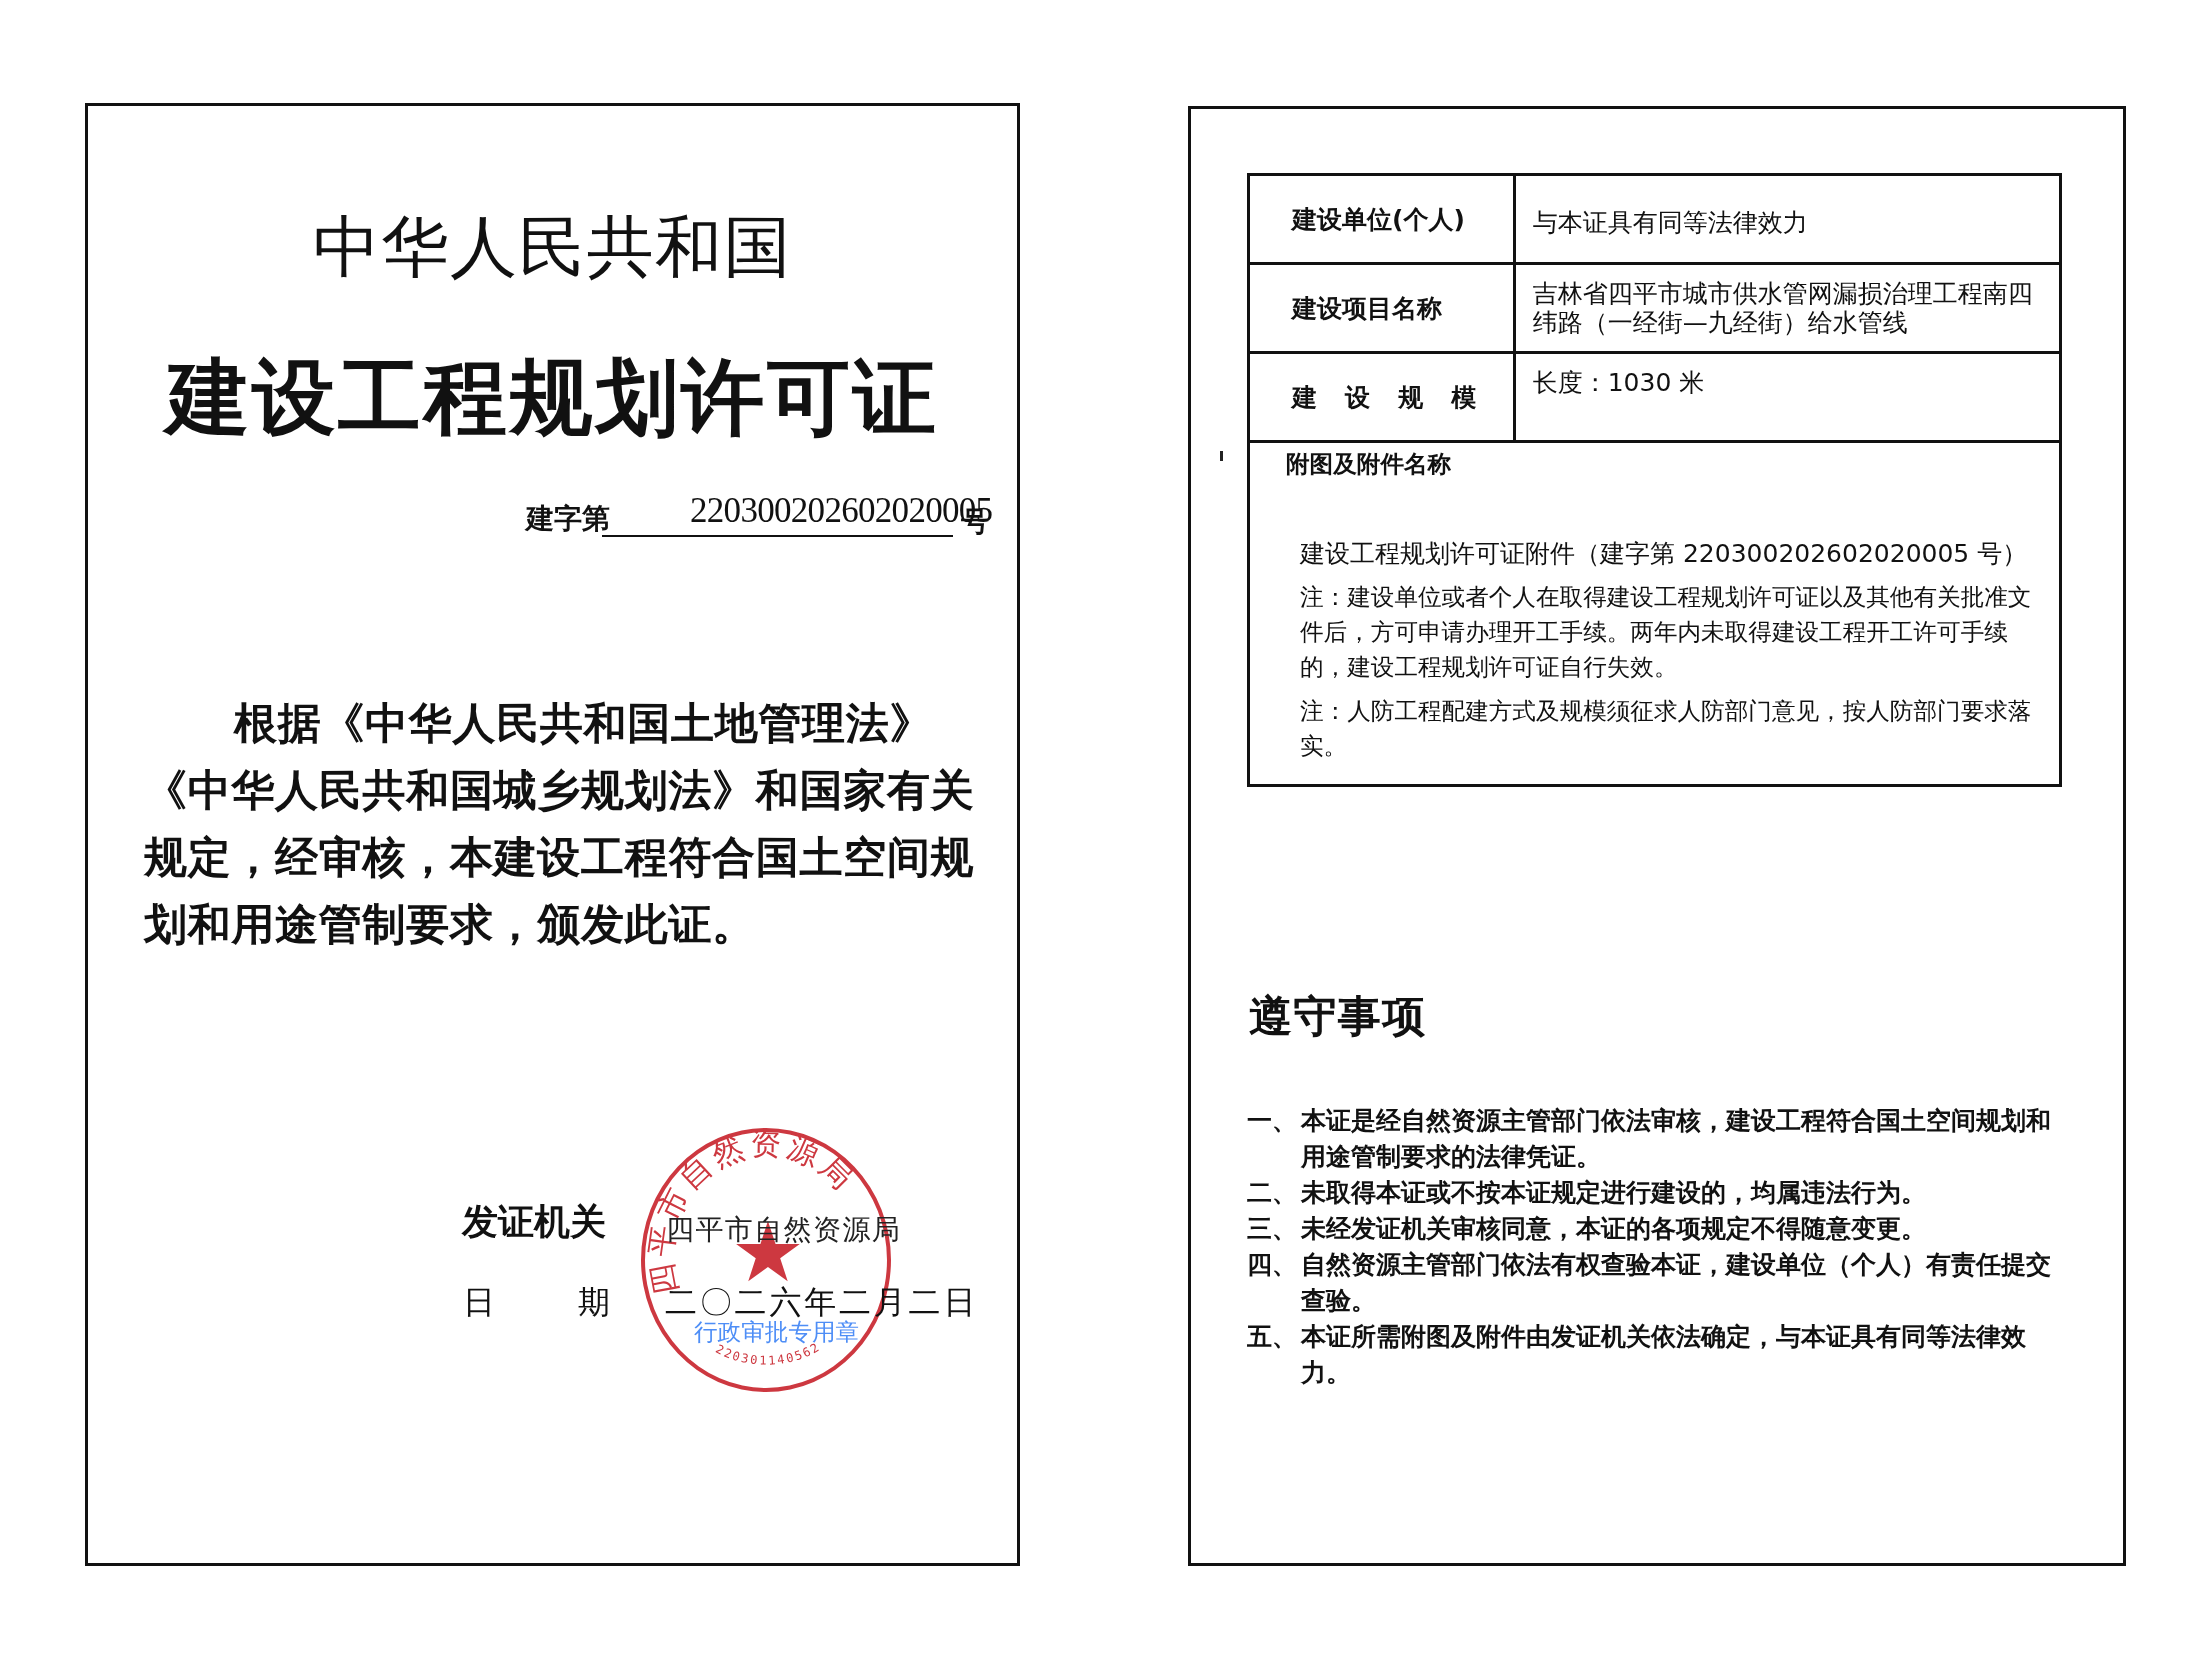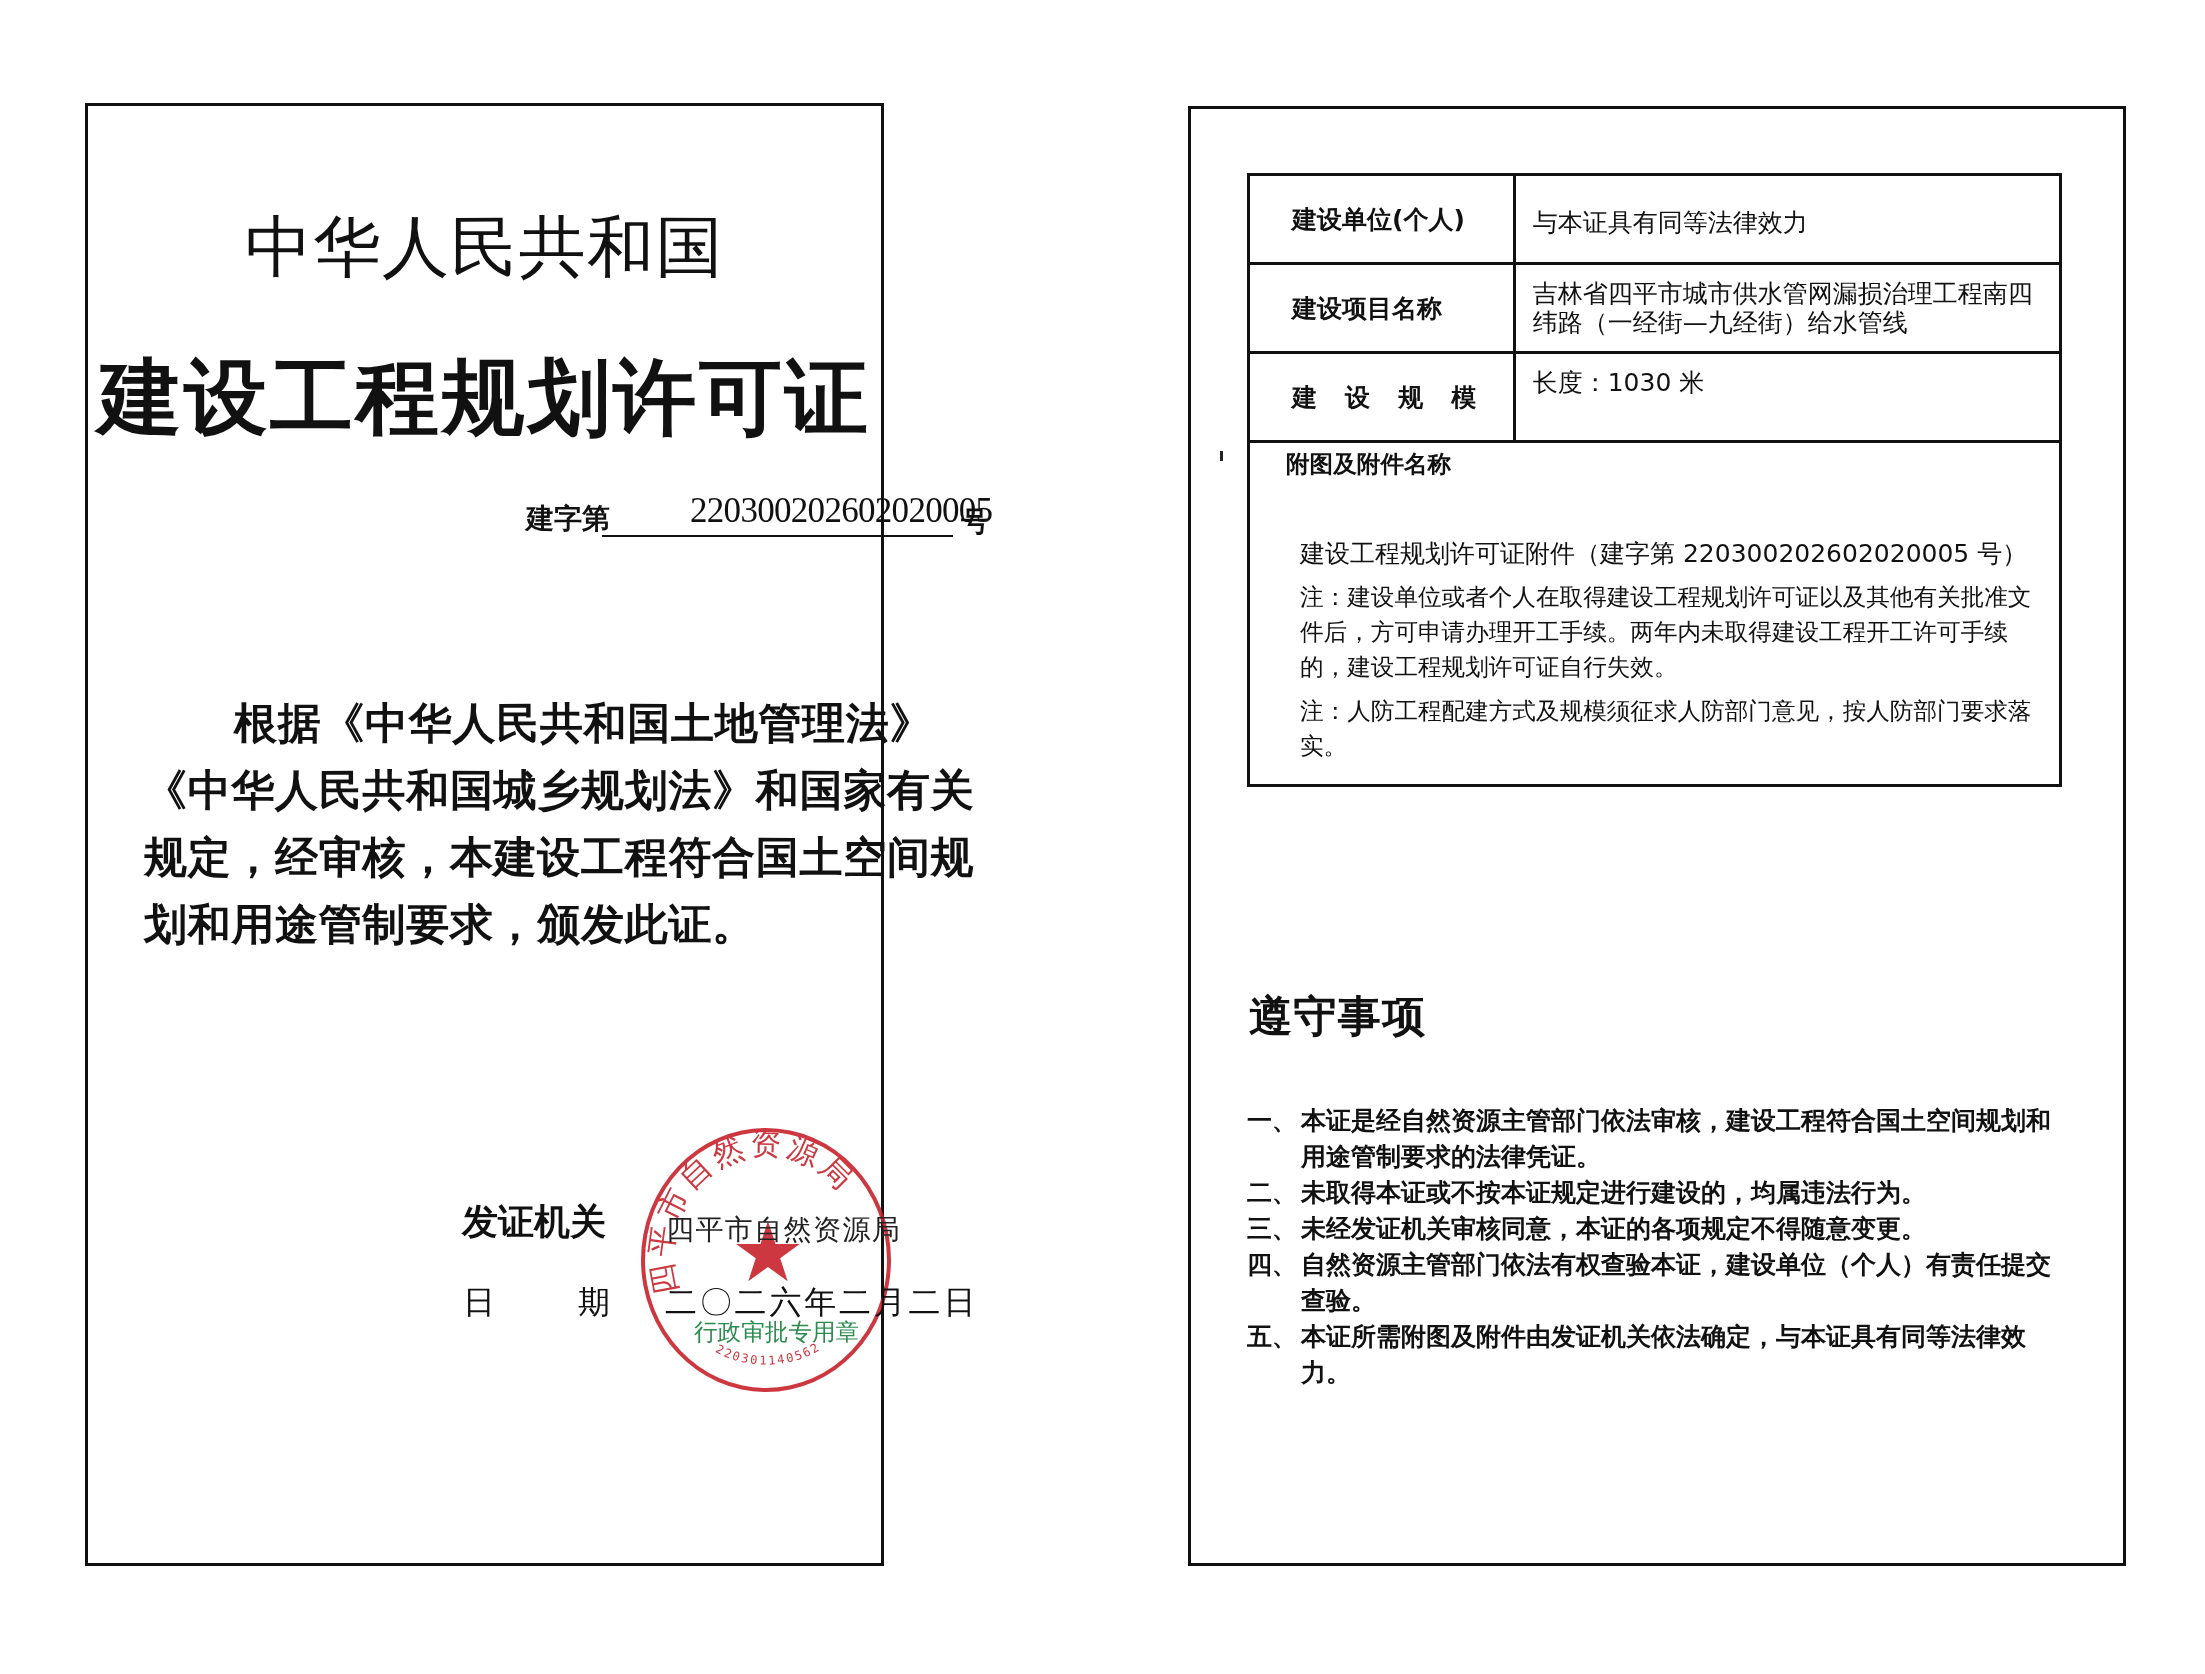--- a/index.html
+++ b/index.html
@@ -14,21 +14,21 @@
     overflow: hidden;
     font-family: "DejaVu Sans", "Liberation Sans", sans-serif;
     color: #111111;
   }
   .page {
     position: absolute;
     border: 3.5px solid #111111;
     box-sizing: border-box;
     background: #ffffff;
   }
-  #page-left  { left: 85px;  top: 103px; width: 799px; height: 1463px; }
+  #page-left  { left: 85px;  top: 103px; width: 935px; height: 1463px; }
   #page-right { left: 1188px; top: 106px; width: 938px; height: 1460px; }
 
   
   .country-title {
     position: absolute;
     left: 0; right: 0;
     top: 108px;
     text-align: center;
     font-size: 67px;
     font-weight: 400;
@@ -138,21 +138,21 @@
   .stamp-arc {
     position: absolute;
     left: 0; top: 0; width: 100%; height: 100%;
   }
   .stamp-arc svg { width: 100%; height: 100%; }
   .stamp-inner-text {
     position: absolute;
     left: 49px;
     top: 184px;
     font-size: 23.6px;
-    color: #15803d;
+    color: #3b82f6;
     white-space: nowrap;
   }
   .stamp-overlay-name {
     position: absolute;
     left: 578px;
     top: 1105px;
     font-size: 28px;
     color: #222;
     white-space: nowrap;
     letter-spacing: 1.4px;

